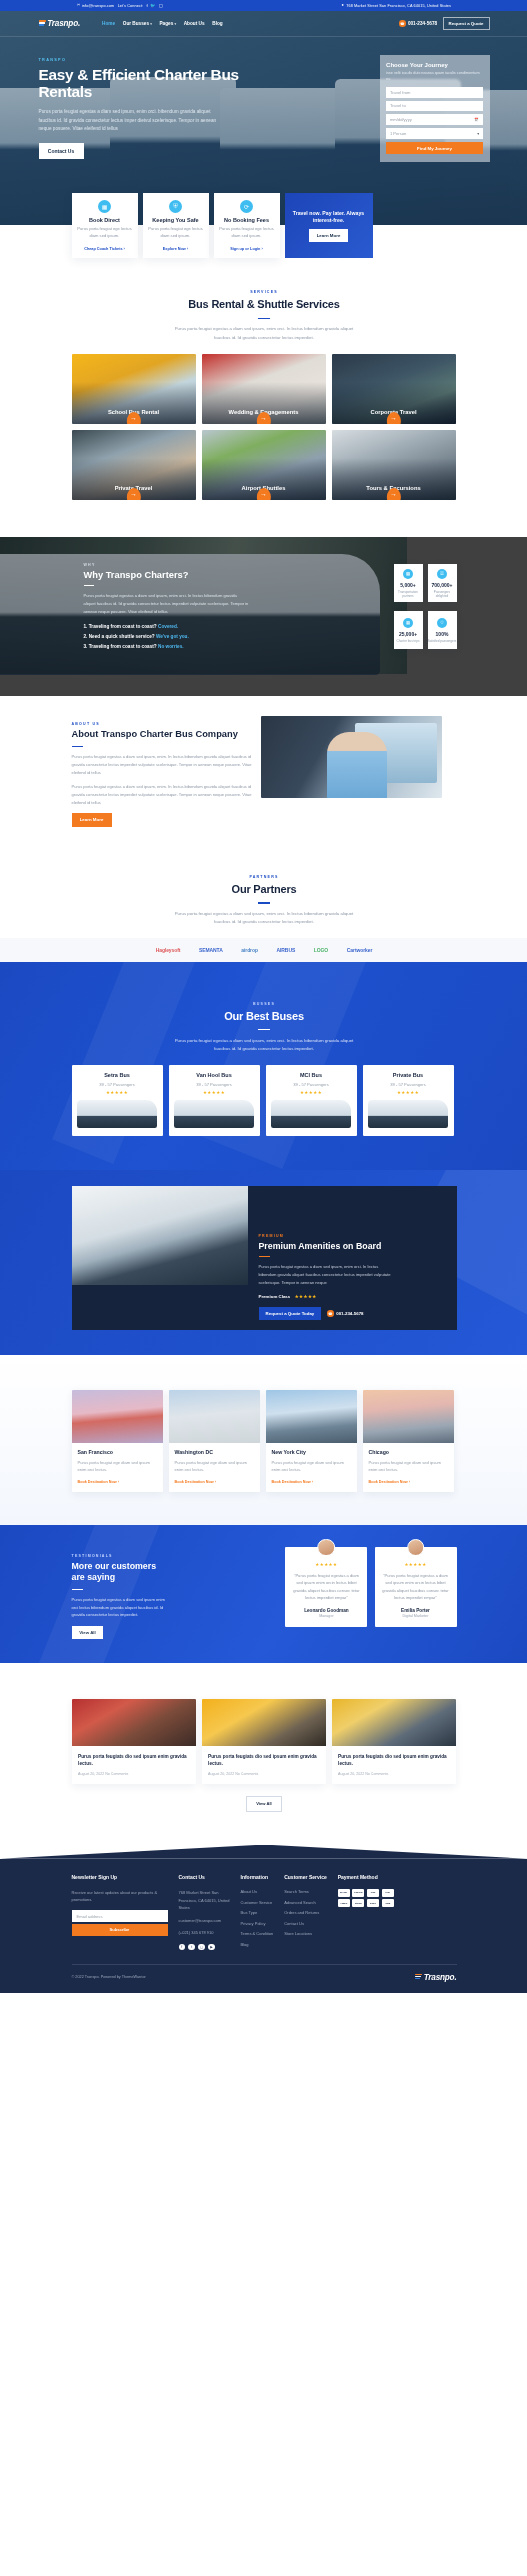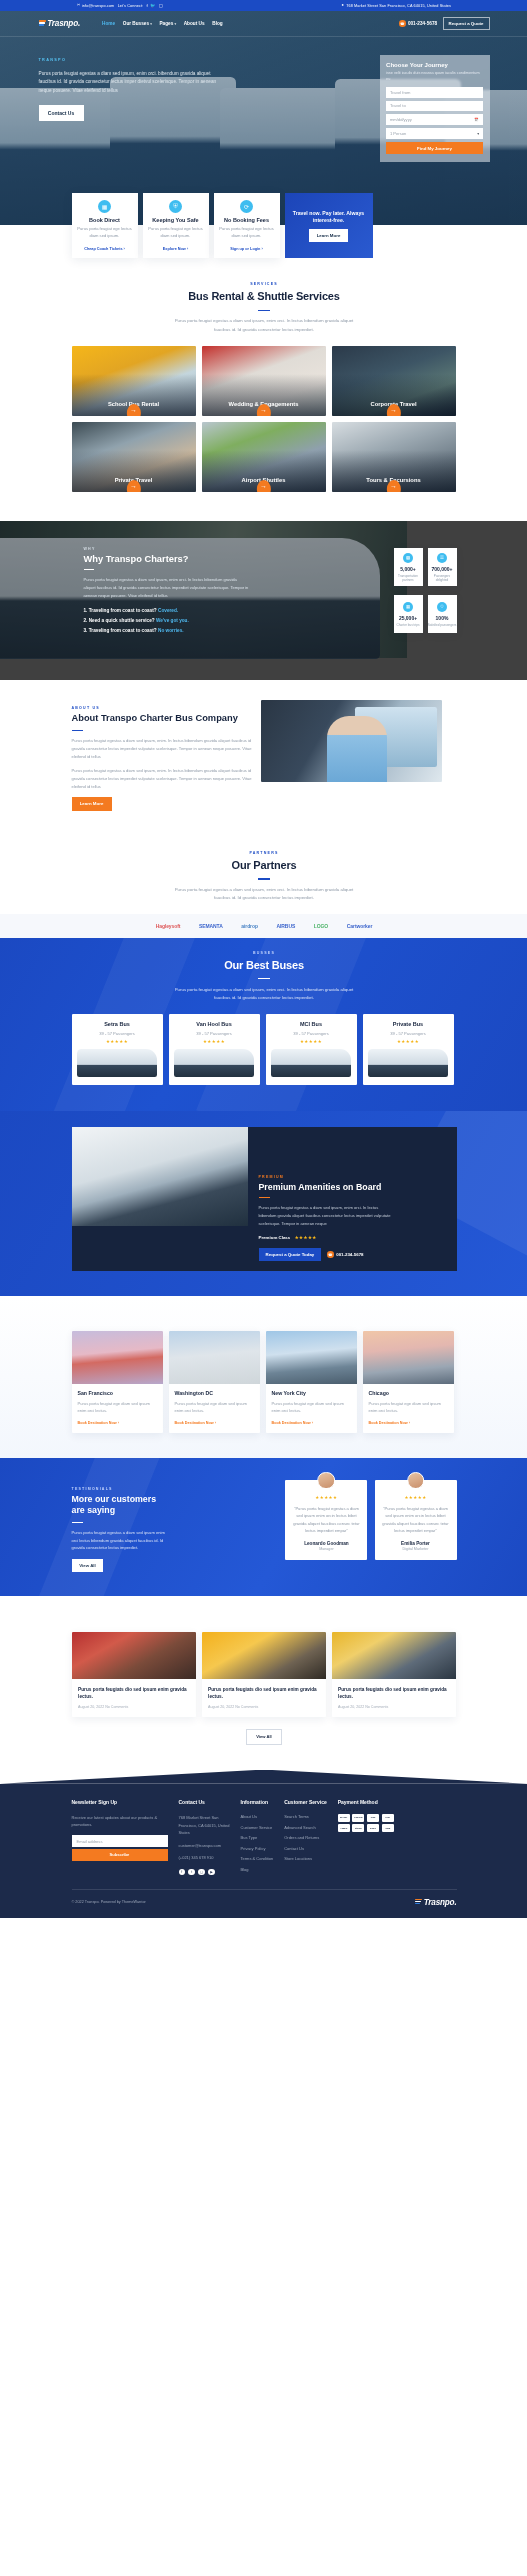--- a/index.html
+++ b/index.html
@@ -5,21 +5,21 @@
   * { margin:0; padding:0; box-sizing:border-box; }
   html,body { width:528px; }
   body {
     font-family: "Liberation Sans", sans-serif;
     background:#ffffff;
     color:#1b2a4e;
     font-size:7.1px;
     -webkit-font-smoothing:antialiased;
   }
   .wrap { width:528px; margin:0 auto; position:relative; overflow:hidden; }
-  .container { width:385px; margin:0 auto; }
+  .container { width:385px; margin:8px auto; }
 
   
   .topbar {
     background:#1b4bc4; color:#fff; height:11px;
     display:flex; align-items:center; font-size:3.8px; letter-spacing:0.1px;
   }
   .topbar .tb-left { display:flex; align-items:center; gap:3.3px; margin-left:77px; }
   .topbar .tb-right { display:flex; align-items:center; gap:2.2px; margin-left:auto; margin-right:77px;}
   .tb-item { display:flex; align-items:center; gap:1.6px; }
   .tb-socials { display:flex; gap:2.7px; align-items:center; }
@@ -165,21 +165,21 @@
   .about-img .drv { position:absolute; left:66px; bottom:0; width:60px; height:66px; background:linear-gradient(180deg,#e4cbb4 0%,#e4cbb4 28%,#8fc0e4 29%,#6ba8d6 100%); border-radius:22px 22px 0 0;}
 
   
   .partners { padding:18.7px 0 0; text-align:center;}
   .partner-strip { background:#f6f8fc; margin-top:12px; padding:8.8px 0; display:flex; align-items:center; justify-content:center; gap:18.7px;}
   .plogo { font-size:5px; font-weight:700; color:#6b7684; opacity:.85; letter-spacing:-0.1px;}
   .plogo.c1{color:#d93a3a;} .plogo.c2{color:#1b4bc4;} .plogo.c3{color:#2a6ebb;}
   .plogo.c4{color:#1b4bc4;} .plogo.c5{color:#2fa84f;} .plogo.c6{color:#1b4bc4;}
 
   
-  .buses { background:linear-gradient(120deg,#1b49c2 0%,#1e52d0 40%,#1b49c2 100%); padding:13px 0 26px; position:relative; overflow:hidden;}
+  .buses { background:linear-gradient(120deg,#1b49c2 0%,#1e52d0 40%,#1b49c2 100%); padding:32px 0 26px; position:relative; overflow:hidden;}
   .buses::before{content:"";position:absolute;top:-33px;left:93px;width:66px;height:231px;background:rgba(255,255,255,.05);transform:rotate(22deg);}
   .buses::after{content:"";position:absolute;top:-33px;left:236px;width:93px;height:231px;background:rgba(255,255,255,.05);transform:rotate(22deg);}
   .buses .sec-eyebrow{color:#bfd2ff;} .buses .sec-title{color:#fff;} .buses .rule{background:#fff;} .buses .sec-desc{color:#d6e0f7;}
   .bus-grid { display:flex; gap:6px; margin-top:12px; position:relative; z-index:3;}
   .bus-card { width:91px; background:#fff; padding:7.1px 5.5px 7.7px; text-align:center; border-radius:1.1px;}
   .bus-card h4 { font-size:5.5px; font-weight:700; color:#16233d;}
   .bus-card .pax { font-size:4.1px; color:#96a0ad; margin:3.3px 0 3.3px;}
   .stars { color:#f5b419; font-size:4.4px; letter-spacing:0.5px;}
   .bus-photo { margin-top:5.5px; height:27.5px; background:linear-gradient(180deg,#eef3f7 0%,#cfdae3 55%,#35485c 58%,#22313f 100%); border-radius:4.4px 11px 2.2px 2.2px;}
 
@@ -337,20 +337,21 @@
             <span>001-234-5678</span>
           </div>
           <button class="btn-outline">Request a Quote</button>
         </div>
       </div>
     </nav>
 
     <div class="hero-body">
       <div class="hero-left">
         <div class="eyebrow">TRANSPO</div>
+        <h1 class="hero-h1">Easy &amp; Efficient Charter Bus Rentals</h1>
         <p class="hero-p">Purus porta feugiat egestas a diam sed ipsum, enim orci. bibendum gravida aliquet faucibus id. Id gravida consectetur lectus imper dietvul scelerisque. Tempor in aenean neque posuere. Vitae eleifend id tellus</p>
         <a class="btn-white">Contact Us</a>
       </div>
 
       <div class="booking">
         <h3>Choose Your Journey</h3>
         <div class="sub">isse velit iaculis duis neassa quam iaculis condimentum eu</div>
         <div class="field">
           <span>Travel from</span>
         </div>

